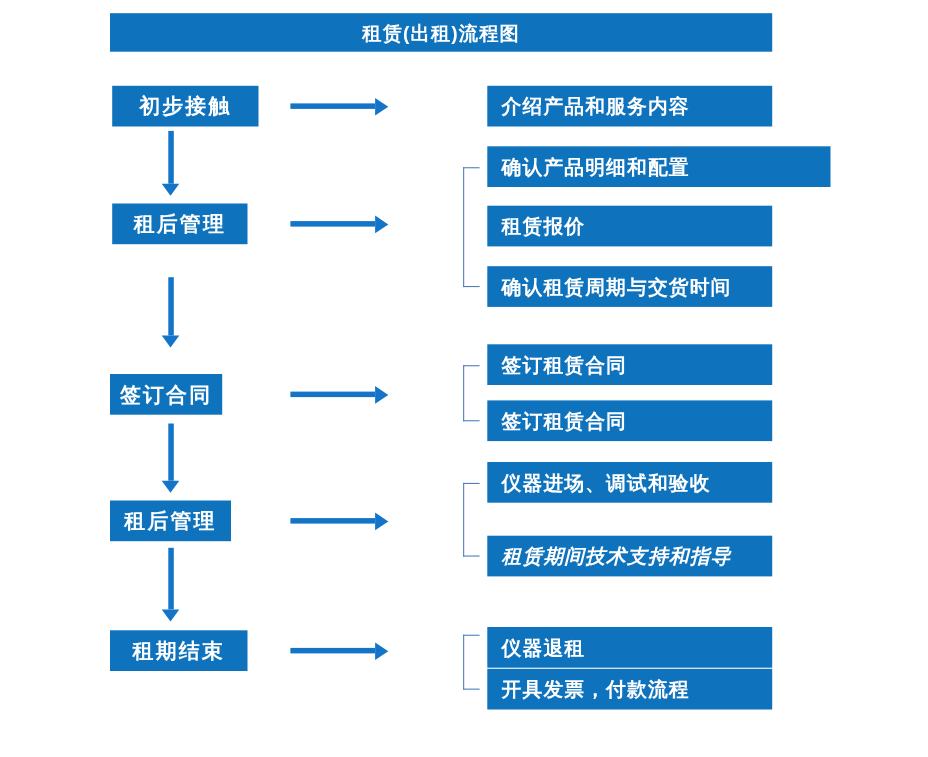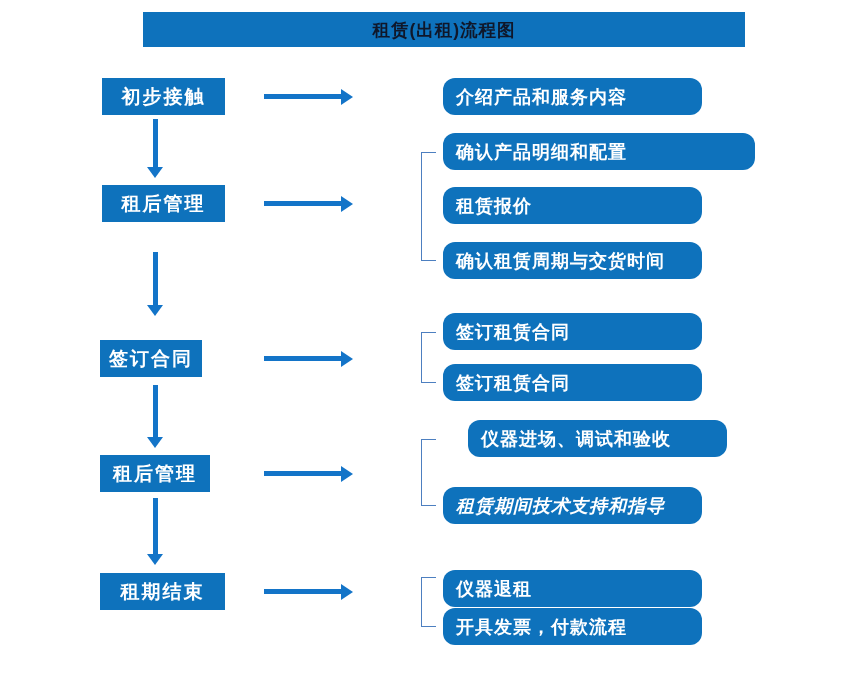--- a/index.html
+++ b/index.html
@@ -15,28 +15,27 @@
   }
   .canvas {
     position: relative;
     width: 844px;
     height: 688px;
     background: var(--bg, #ffffff);
   }
   .title-bar {
     position: absolute;
     background: var(--box-blue, #0E72BC);
-    color: #0f172a;
+    color: #ffffff;
     font-weight: bold;
     font-size: 17.5px;
     letter-spacing: 1px;
     display: flex;
     align-items: center;
     justify-content: center;
-    margin-left: 43px;
   }
   .flow-box {
     position: absolute;
     background: var(--box-blue, #0E72BC);
     color: #ffffff;
     font-weight: bold;
     display: flex;
     align-items: center;
     box-sizing: border-box;
     white-space: nowrap;
@@ -44,21 +43,20 @@
   .step-box {
     font-size: 19px;
     letter-spacing: 2px;
     justify-content: center;
   }
   .detail-box {
     font-size: 18px;
     letter-spacing: 1px;
     justify-content: flex-start;
     padding-left: 13px;
-    border-radius: 12px;
   }
   .h-arrow {
     position: absolute;
     height: 5px;
     background: var(--arrow-blue, #1374C8);
   }
   .h-arrow::after {
     content: "";
     position: absolute;
     right: -12px;
@@ -93,37 +91,37 @@
   }
 </style>
 </head>
 <body>
 
 <div class="canvas">
   <div class="title-bar" id="title-bar" style="left: 100px; top: 12px; width: 602px; height: 35px;">
     <span>租赁(出租)流程图</span>
   </div>
   <div id="nodes">
-      <div class="flow-box step-box" style="left: 102px; top: 78px; width: 123px; height: 37px;">初步接触</div>
+      <div class="flow-box step-box" style="left: 102px; top: 78px; width: 133px; height: 37px;">初步接触</div>
       <div class="h-arrow" style="left: 264px; top: 94px; width: 77px;"></div>
       <div class="flow-box detail-box" style="left: 443px; top: 78px; width: 259px; height: 37px;">介绍产品和服务内容</div>
       <div class="flow-box step-box" style="left: 102px; top: 185px; width: 123px; height: 37px;">租后管理</div>
       <div class="h-arrow" style="left: 264px; top: 201px; width: 77px;"></div>
       <div class="flow-box detail-box" style="left: 443px; top: 133px; width: 312px; height: 37px;">确认产品明细和配置</div>
       <div class="flow-box detail-box" style="left: 443px; top: 187px; width: 259px; height: 37px;">租赁报价</div>
       <div class="flow-box detail-box" style="left: 443px; top: 242px; width: 259px; height: 37px;">确认租赁周期与交货时间</div>
       <div class="bracket" style="left: 421px; top: 152px; width: 15px; height: 109px;"></div>
       <div class="flow-box step-box" style="left: 100px; top: 340px; width: 102px; height: 37px;">签订合同</div>
       <div class="h-arrow" style="left: 264px; top: 356px; width: 77px;"></div>
       <div class="flow-box detail-box" style="left: 443px; top: 313px; width: 259px; height: 37px;">签订租赁合同</div>
       <div class="flow-box detail-box" style="left: 443px; top: 364px; width: 259px; height: 37px;">签订租赁合同</div>
       <div class="bracket" style="left: 421px; top: 332px; width: 15px; height: 51px;"></div>
       <div class="flow-box step-box" style="left: 100px; top: 455px; width: 110px; height: 37px;">租后管理</div>
       <div class="h-arrow" style="left: 264px; top: 471px; width: 77px;"></div>
-      <div class="flow-box detail-box" style="left: 468px; top: 420px; width: 259px; height: 37px;">仪器进场、调试和验收</div>
+      <div class="flow-box detail-box" style="left: 443px; top: 420px; width: 259px; height: 37px;">仪器进场、调试和验收</div>
       <div class="flow-box detail-box" style="left: 443px; top: 487px; width: 259px; height: 37px; font-style: italic;">租赁期间技术支持和指导</div>
       <div class="bracket" style="left: 421px; top: 439px; width: 15px; height: 67px;"></div>
       <div class="flow-box step-box" style="left: 100px; top: 573px; width: 125px; height: 37px;">租期结束</div>
       <div class="h-arrow" style="left: 264px; top: 589px; width: 77px;"></div>
       <div class="flow-box detail-box" style="left: 443px; top: 558px; width: 259px; height: 37px; margin-top: 12px;">仪器退租</div>
       <div class="flow-box detail-box" style="left: 443px; top: 608px; width: 259px; height: 37px; font-family: Liberation Mono, monospace;">开具发票，付款流程</div>
       <div class="bracket" style="left: 421px; top: 577px; width: 15px; height: 50px;"></div>
       <div class="v-arrow" style="left: 152.5px; top: 119px; height: 48px;"></div>
       <div class="v-arrow" style="left: 152.5px; top: 252px; height: 53px;"></div>
       <div class="v-arrow" style="left: 152.5px; top: 385px; height: 52px;"></div>

